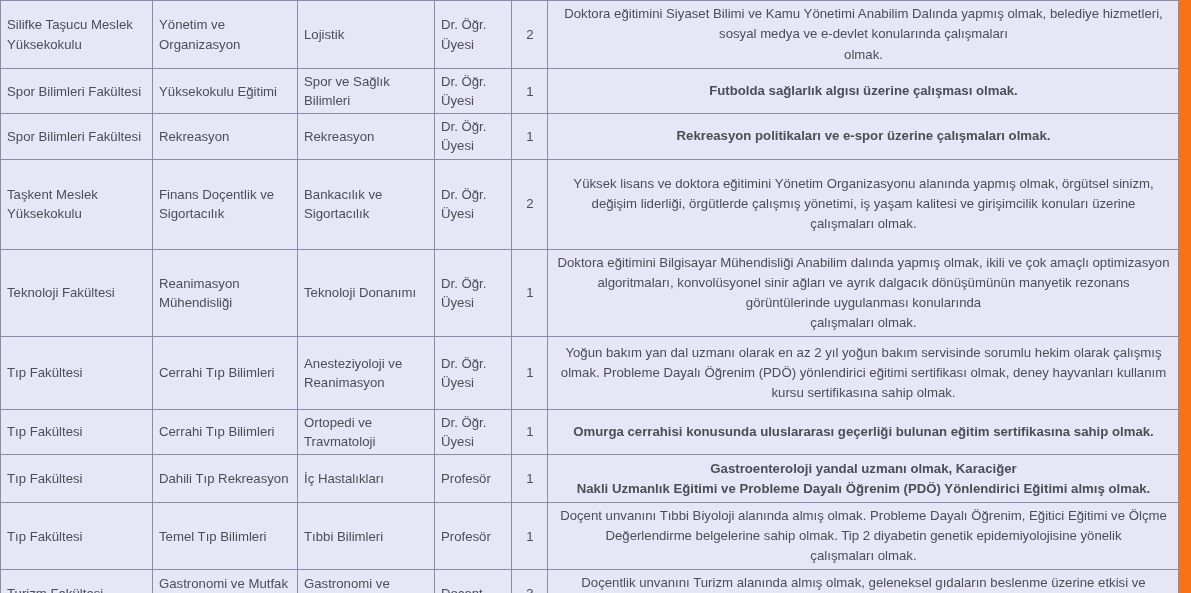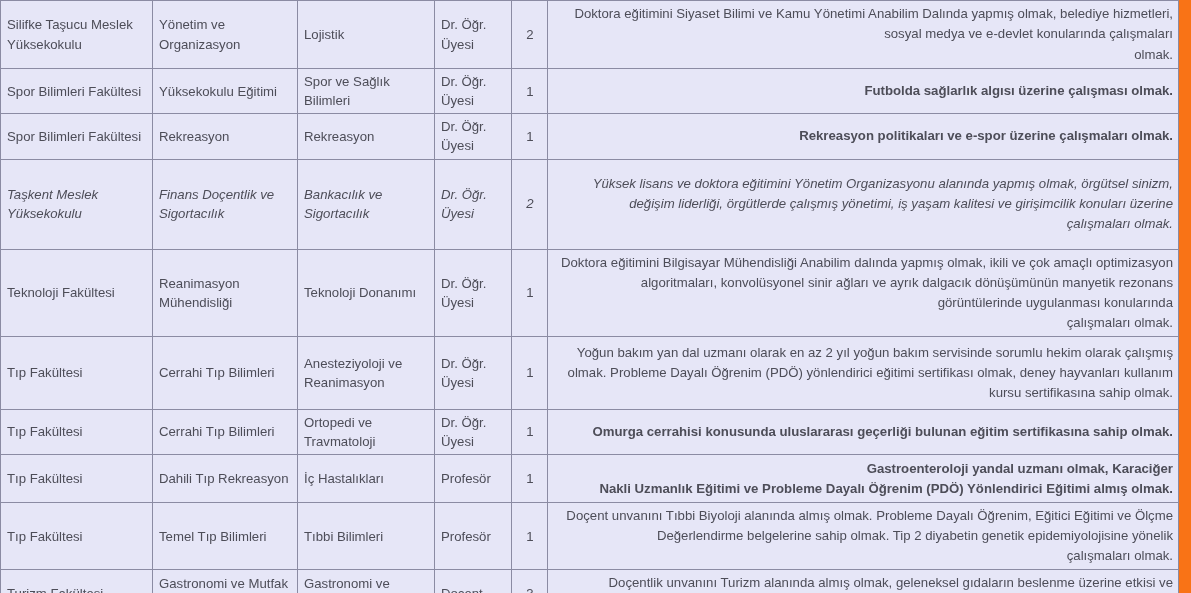--- a/index.html
+++ b/index.html
@@ -52,21 +52,21 @@
   col.c-count { width: 36px;  }
   col.c-desc  { width: 631px; }
 
   td.unit, td.dept, td.prog, td.title {
     text-align: left;
   }
   td.count {
     text-align: center;
   }
   td.desc {
-    text-align: right;
+    text-align: center;
     vertical-align: top;
     padding-top: 4px;
     line-height: 1.52;
   }
   td.desc.mid {
     vertical-align: middle;
     padding-top: 3px;
     font-weight: bold;
   }
 </style>
@@ -102,21 +102,21 @@
           <td class="desc mid">Futbolda sağlarlık algısı üzerine çalışması olmak.</td>
         </tr>
         <tr style="height: 43px;">
           <td class="unit">Spor Bilimleri Fakültesi</td>
           <td class="dept">Rekreasyon</td>
           <td class="prog">Rekreasyon</td>
           <td class="title">Dr. Öğr. Üyesi</td>
           <td class="count">1</td>
           <td class="desc mid">Rekreasyon politikaları ve e-spor üzerine çalışmaları olmak.</td>
         </tr>
-        <tr style="height: 90px; font-style: italic;">
+        <tr style="height: 90px;">
           <td class="unit">Taşkent Meslek Yüksekokulu</td>
           <td class="dept">Finans Doçentlik ve Sigortacılık</td>
           <td class="prog">Bankacılık ve Sigortacılık</td>
           <td class="title">Dr. Öğr. Üyesi</td>
           <td class="count">2</td>
           <td class="desc">Yüksek lisans ve doktora eğitimini Yönetim Organizasyonu alanında yapmış olmak, örgütsel sinizm, değişim liderliği, örgütlerde çalışmış yönetimi, iş yaşam kalitesi ve girişimcilik konuları üzerine
 çalışmaları olmak.</td>
         </tr>
         <tr style="height: 85px;">
           <td class="unit">Teknoloji Fakültesi</td>

